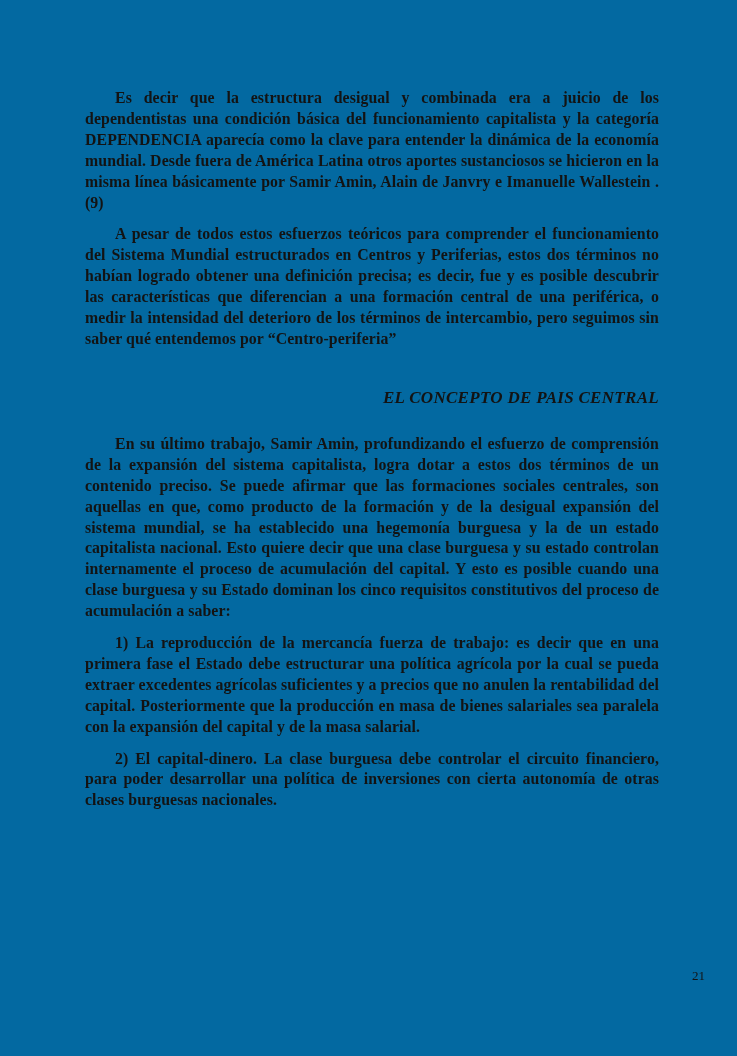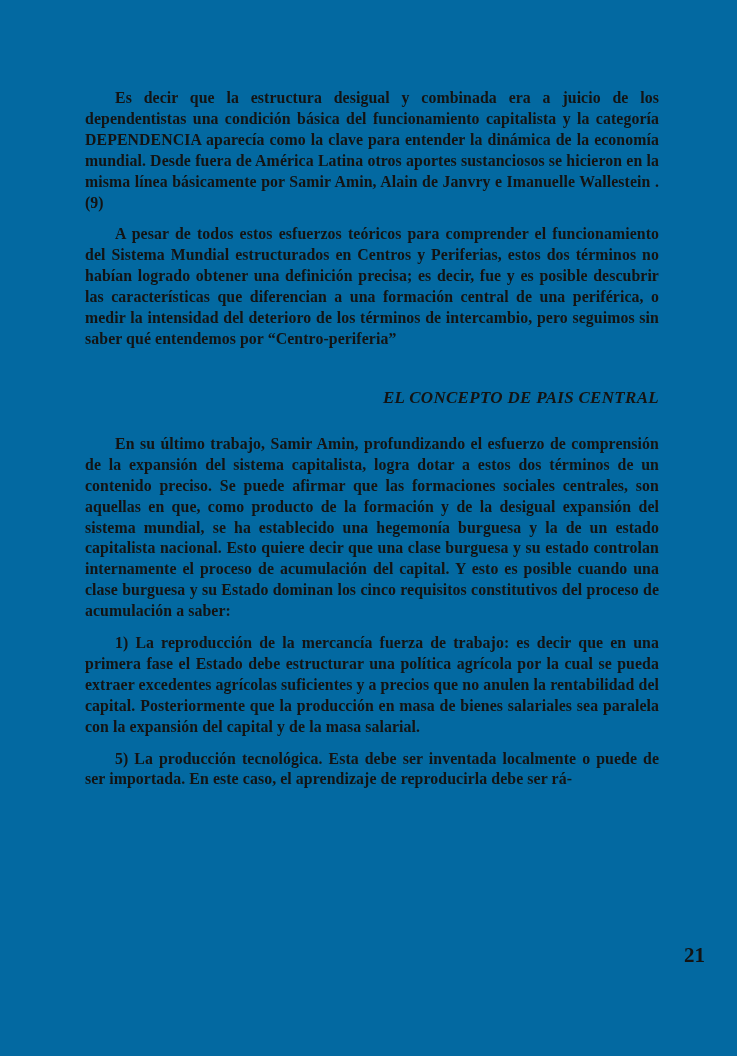--- a/index.html
+++ b/index.html
@@ -34,43 +34,43 @@
   .section-heading {
     margin: 38px 0 26px 0;
     font-size: 17px;
     font-weight: bold;
     font-style: italic;
     text-align: right;
     letter-spacing: 0.3px;
   }
   .page-number {
     position: absolute;
-    top: 943px;
+    top: 968px;
     right: 32px;
-    font-size: 21px;
-    font-weight: bold;
+    font-size: 13px;
+    font-weight: normal;
   }
 </style>
 </head>
 <body>
 
 <div class="page">
   <div class="text-block">
 
     <p class="para">Es decir que la estructura desigual y combinada era a juicio de los dependentistas una condición básica del funcionamiento capitalista y la categoría DEPENDENCIA aparecía como la clave para entender la dinámica de la economía mundial. Desde fuera de América Latina otros aportes sustanciosos se hicieron en la misma línea básicamente por Samir Amin, Alain de Janvry e Imanuelle Wallestein .(9)</p>
 
     <p class="para">A pesar de todos estos esfuerzos teóricos para comprender el funcionamiento del Sistema Mundial estructurados en Centros y Periferias, estos dos términos no habían logrado obtener una definición precisa; es decir, fue y es posible descubrir las características que diferencian a una formación central de una periférica, o medir la intensidad del deterioro de los términos de intercambio, pero seguimos sin saber qué entendemos por “Centro-periferia”</p>
 
     <h2 class="section-heading">EL CONCEPTO DE PAIS CENTRAL</h2>
 
     <p class="para">En su último trabajo, Samir Amin, profundizando el esfuerzo de comprensión de la expansión del sistema capitalista, logra dotar a estos dos términos de un contenido preciso. Se puede afirmar que las formaciones sociales centrales, son aquellas en que, como producto de la formación y de la desigual expansión del sistema mundial, se ha establecido una hegemonía burguesa y la de un estado capitalista nacional. Esto quiere decir que una clase burguesa y su estado controlan internamente el proceso de acumulación del capital. Y esto es posible cuando una clase burguesa y su Estado dominan los cinco requisitos constitutivos del proceso de acumulación a saber:</p>
 
     <p class="para">1) La reproducción de la mercancía fuerza de trabajo: es decir que en una primera fase el Estado debe estructurar una política agrícola por la cual se pueda extraer excedentes agrícolas suficientes y a precios que no anulen la rentabilidad del capital. Posteriormente que la producción en masa de bienes salariales sea paralela con la expansión del capital y de la masa salarial.</p>
 
+    <p class="para">2) El capital-dinero. La clase burguesa debe controlar el circuito financiero, para poder desarrollar una política de inversiones con cierta autonomía de otras clases burguesas nacionales.</p>
 
 
 
-    <p class="para">5) La producción tecnológica. Esta debe ser inventada localmente o puede de ser importada. En este caso, el aprendizaje de reproducirla debe ser rá-</p>
 
   </div>
 
   <div class="page-number">21</div>
 </div>
 
 </body></html>

